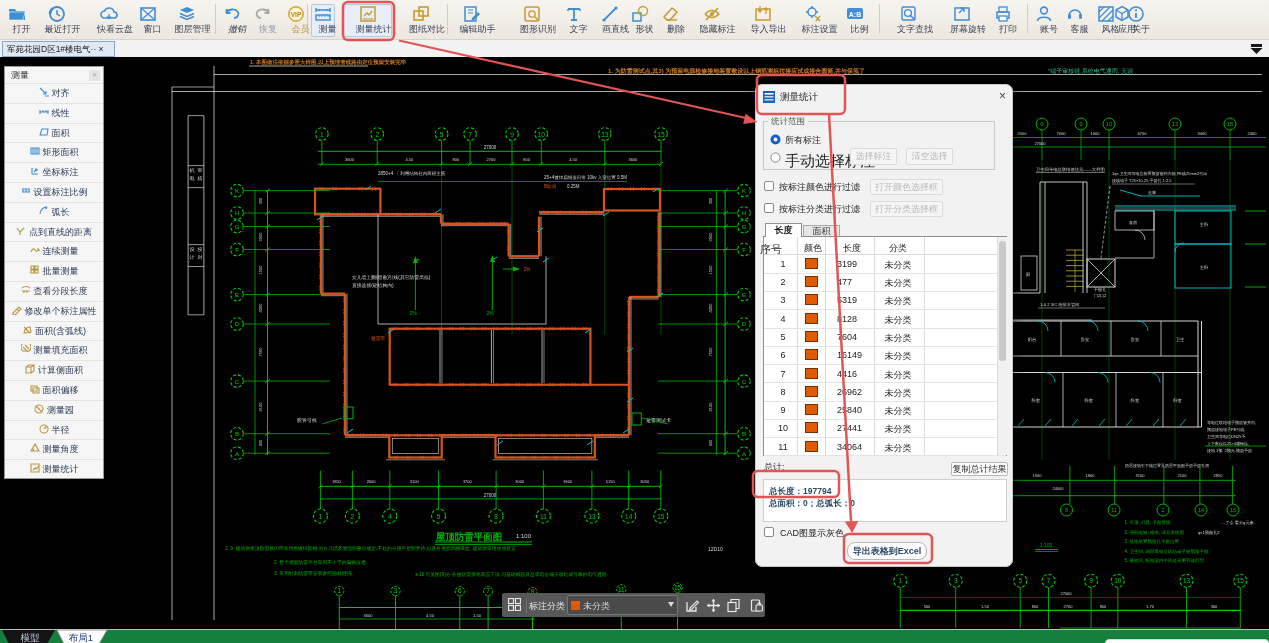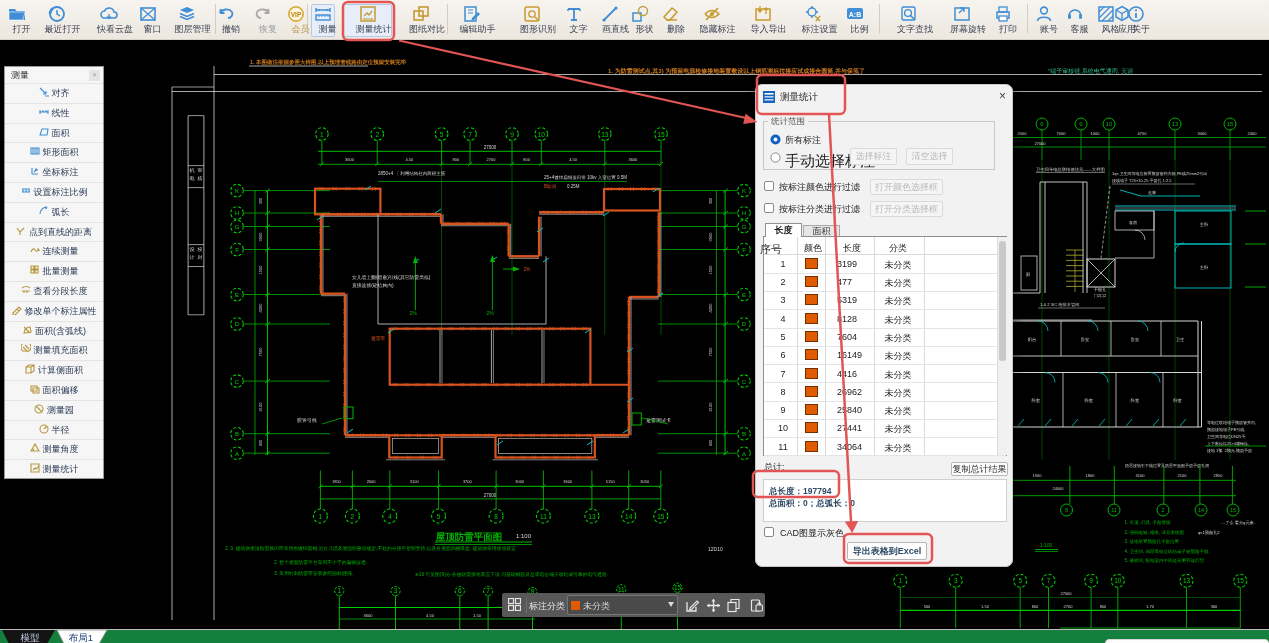--- a/index.html
+++ b/index.html
@@ -743,21 +743,21 @@
         </svg>
         <span class="tlabel" style="color:#3c4356">窗口</span>
       </div>
 <div class="titem" style="left:162.5px;width:48px;">
         <svg class="ticon" width="20" height="20" viewBox="0 0 20 20" style="margin:2px auto 0">
           <path d="M10 3 l7 3 -7 3 -7-3 Z" fill="#3f8ed6"></path>
           <path d="M3 9.5 l7 3 7-3 M3 12.5 l7 3 7-3" stroke="#3f8ed6" stroke-width="1.6" fill="none"></path>
         </svg>
         <span class="tlabel" style="color:#3c4356">图层管理</span>
       </div>
-<div class="titem" style="left:212px;width:28px;">
+<div class="titem" style="left:218px;width:28px;font-style:italic;">
         <svg class="ticon" width="20" height="20" viewBox="0 0 20 20" style="margin:2px auto 0">
           <path d="M4 9 C6 5,13 4,16 8 M4 9 l1-4 M4 9 l4.5 0" stroke="#3f8ed6" stroke-width="1.8" fill="none"></path>
           <path d="M16 8 c1.5 3,-1 6,-4 6" stroke="#3f8ed6" stroke-width="1.8" fill="none"></path>
         </svg>
         <span class="tlabel" style="color:#3c4356">撤销</span>
       </div>
 <div class="titem" style="left:249.0px;width:28px;">
         <svg class="ticon" width="20" height="20" viewBox="0 0 20 20" style="margin:2px auto 0">
           <path d="M16 9 C14 5,7 4,4 8 M16 9 l-1-4 M16 9 l-4.5 0" stroke="#a8a8a8" stroke-width="1.8" fill="none"></path>
           <path d="M4 8 c-1.5 3,1 6,4 6" stroke="#a8a8a8" stroke-width="1.8" fill="none"></path>
@@ -926,20 +926,27 @@
         <span class="tlabel" style="color:#3c4356">关于</span>
       </div>
 <div class="titem" style="left:1108px;width:28px;">
         <svg class="ticon" width="20" height="20" viewBox="0 0 20 20" style="margin:2px auto 0">
           <path d="M10 2.5 l6 3.5 v7 l-6 3.5 -6-3.5 v-7 Z" fill="none" stroke="#3f8ed6" stroke-width="1.5"></path>
           <path d="M4 6 l6 3.5 6-3.5 M10 9.5 V16.5" stroke="#3f8ed6" stroke-width="1.3" fill="none"></path>
         </svg>
         <span class="tlabel" style="color:#3c4356">应用</span>
       </div>
 </div>
+  <div id="tabstrip">
+    <div id="doctab">军苑花园D区1#楼电气·· ×</div>
+    <svg width="14" height="12" style="position:absolute;right:5px;top:3px" viewBox="0 0 14 12">
+        <rect x="1" y="1" width="11" height="3" fill="#1a1a1a"></rect>
+        <path d="M0.5 5 L12.5 5 L6.5 11 Z" fill="#1a1a1a"></path>
+      </svg>
+  </div>
   <div id="sidebar">
 <div class="shead">测量<span class="sclose">×</span></div>
 <div class="srow"><svg width="10" height="10" viewBox="0 0 10 10" style="vertical-align:-1px;margin-right:3px">
           <path d="M1 1 L7 7 M7 7 l0-3 M7 7 l-3 0 M6 9 l4 0" stroke="#3f8ed6" stroke-width="1.1" fill="none"></path>
         </svg>对齐</div>
 <div class="srow"><svg width="10" height="10" viewBox="0 0 10 10" style="vertical-align:-1px;margin-right:3px">
           <path d="M1 5 h8 M1 3 v4 M9 3 v4 M3 5 l1.5-1.5 M6 5 l1.5-1.5" stroke="#3f8ed6" stroke-width="1.1" fill="none"></path>
         </svg>线性</div>
 <div class="srow"><svg width="10" height="10" viewBox="0 0 10 10" style="vertical-align:-1px;margin-right:3px">
           <path d="M1 8 L3 2 H9 L8 8 Z" stroke="#3f8ed6" stroke-width="1.1" fill="none"></path>
@@ -1093,21 +1100,21 @@
 <div style="position:absolute;left:8px;top:370.4px;width:242px;height:1px;background:#e4e4e4"></div>
 <div style="position:absolute;left:241px;top:152px;width:10px;height:218px;background:#f0f0f0;border-left:1px solid #dcdcdc"></div>
 <div style="position:absolute;left:242.5px;top:156px;width:7px;height:120px;background:#c9c9c9;border-radius:3px"></div>
 <div style="position:absolute;left:8px;top:376px;font-size:9px;color:#333">总计:</div>
 <div style="position:absolute;left:195px;top:377px;width:57px;height:14px;background:#fdfdfd;border:1px solid #b6b6b6;border-radius:2px;font-size:9px;font-weight:normal;color:#333;text-align:center;line-height:12px">复制总计结果</div>
 <div style="position:absolute;left:7px;top:394px;width:244px;height:43px;background:#fff;border:1px solid #cfcfcf"></div>
 <div style="position:absolute;left:13px;top:401px;font-size:8.5px;font-weight:bold;color:#2e4a66">总长度：197794</div>
 <div style="position:absolute;left:13px;top:412.5px;font-size:8.5px;font-weight:bold;color:#2e4a66">总面积：0；总弧长：0</div>
 <div style="position:absolute;left:8px;top:442px;width:10px;height:10px;background:#fff;border:1px solid #8a8a8a;border-radius:2px"></div>
 <div style="position:absolute;left:24px;top:442px;font-size:9px;color:#222">CAD图显示灰色</div>
-<div style="position:absolute;left:91px;top:457px;width:80px;height:18px;background:#fdfdfd;border:1px solid #b6b6b6;border-radius:2px;font-size:9px;font-weight:bold;color:#2e4a66;text-align:center;line-height:16px">导出表格到Excel</div>
+<div style="position:absolute;left:91px;top:457px;width:80px;height:18px;background:#fdfdfd;border:1px solid #b6b6b6;border-radius:8px;font-size:9px;font-weight:bold;color:#2e4a66;text-align:center;line-height:16px">导出表格到Excel</div>
 </div>
   <div id="fbar">
 <svg width="13" height="13" viewBox="0 0 13 13" style="position:absolute;left:6px;top:5px">
         <rect x="0.5" y="0.5" width="5" height="5" fill="none" stroke="#e8e8e8" stroke-width="1.2"></rect>
         <rect x="7.5" y="0.5" width="5" height="5" fill="none" stroke="#e8e8e8" stroke-width="1.2"></rect>
         <rect x="0.5" y="7.5" width="5" height="5" fill="none" stroke="#e8e8e8" stroke-width="1.2"></rect>
         <rect x="7.5" y="7.5" width="5" height="5" fill="none" stroke="#e8e8e8" stroke-width="1.2"></rect>
       </svg>
 <div style="position:absolute;left:24px;top:4px;width:1px;height:16px;background:#6e6e6e"></div>
 <div style="position:absolute;left:27px;top:7px;font-size:9px;color:#e8e8e8">标注分类</div>

